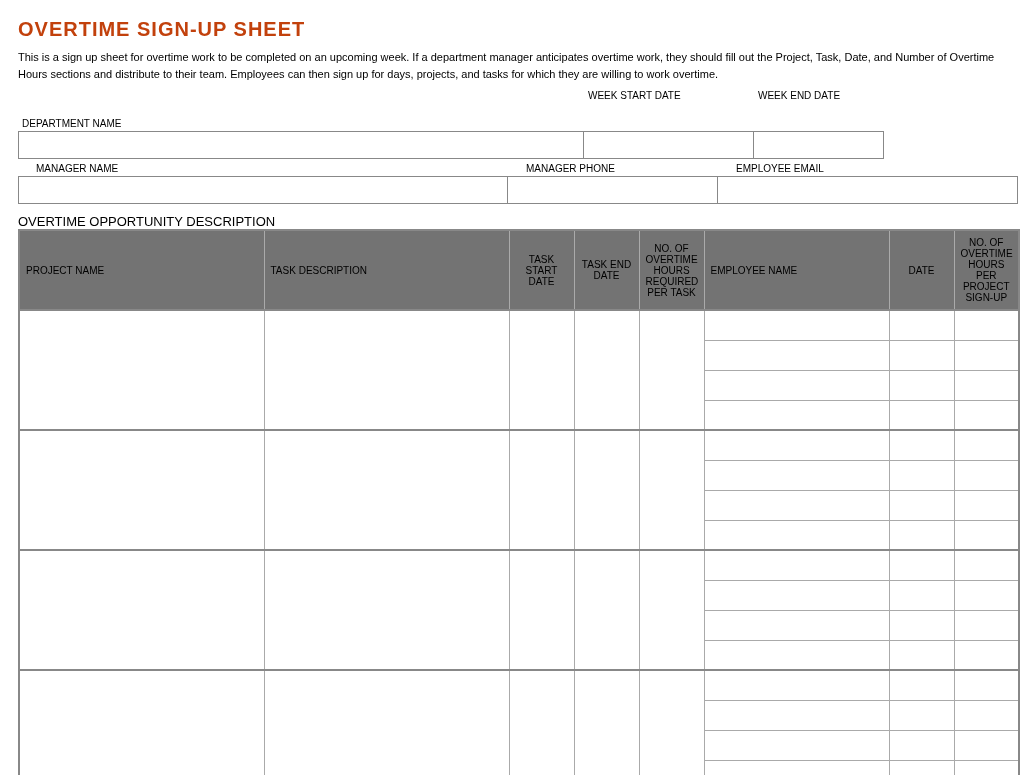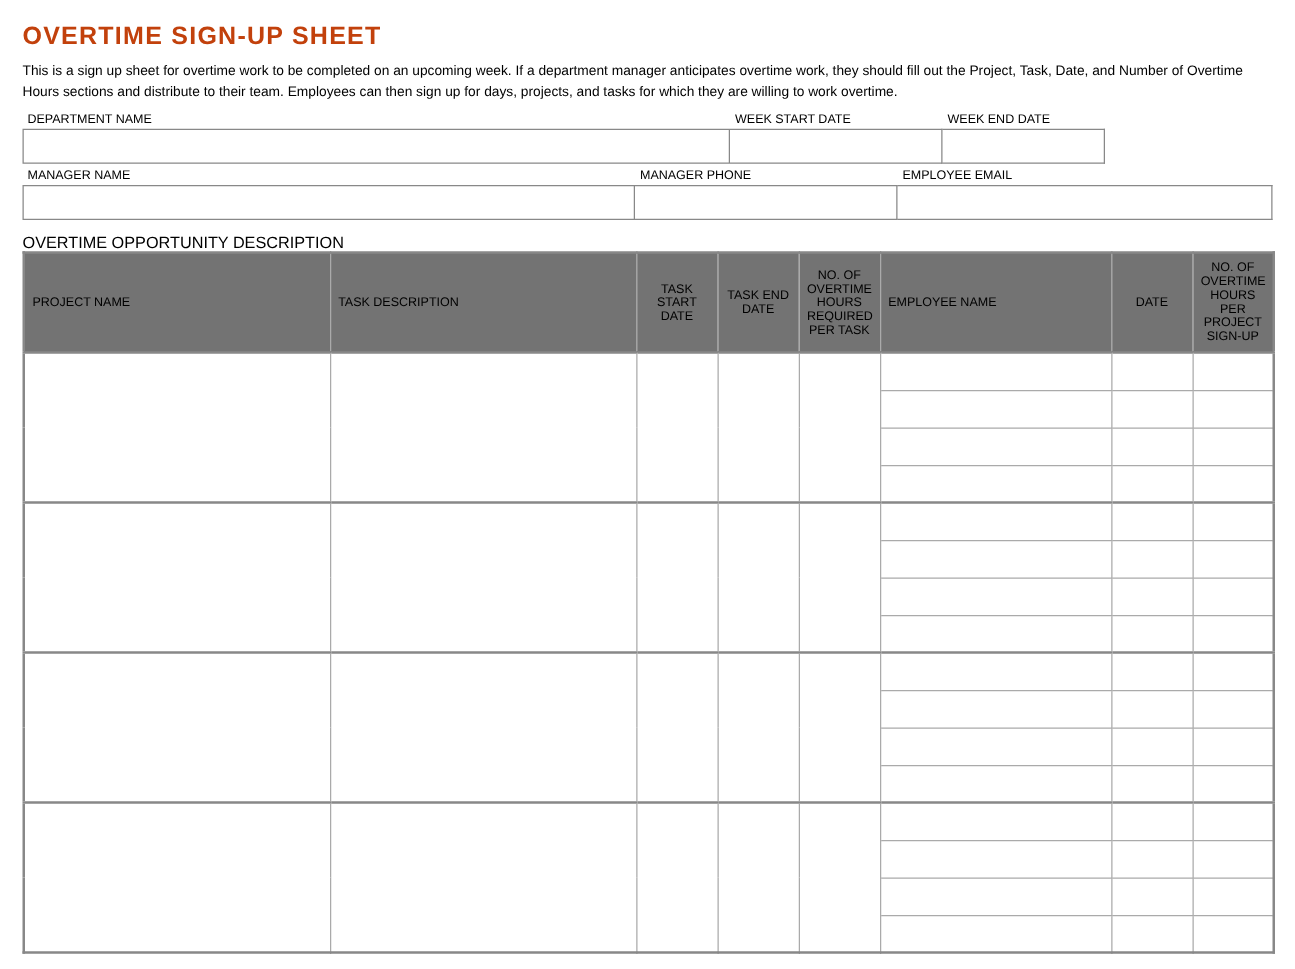--- a/index.html
+++ b/index.html
@@ -80,32 +80,32 @@
   col.date     { width: 65px; }
   col.hoursemp { width: 65px; }
 </style>
 </head>
 <body>
 
 <h1>OVERTIME SIGN-UP SHEET</h1>
 <div class="intro">This is a sign up sheet for overtime work to be completed on an upcoming week. If a department manager anticipates overtime work, they should fill out the Project, Task, Date, and Number of Overtime Hours sections and distribute to their team. Employees can then sign up for days, projects, and tasks for which they are willing to work overtime.</div>
 
 <div class="row1-labels" style="width:866px;">
-  <div class="field-label" style="width:566px;">DEPARTMENT NAME</div>
+  <div class="field-label" style="width:566px;margin-top:28px;">DEPARTMENT NAME</div>
   <div class="field-label" style="width:170px;">WEEK START DATE</div>
   <div class="field-label" style="width:130px;">WEEK END DATE</div>
 </div>
 
 <div class="row-inputs" style="width:866px;">
   <div class="field-box" style="width:566px;"></div>
   <div class="field-box" style="width:170px; border-left:none;"></div>
   <div class="field-box" style="width:130px; border-left:none;"></div>
 </div>
 
-<div class="row1-labels" style="width:1000px; margin-top:2px;">
+<div class="row1-labels" style="width:1000px; margin-top:2px;margin-left:14px;">
   <div class="field-label" style="width:490px;">MANAGER NAME</div>
   <div class="field-label" style="width:210px;">MANAGER PHONE</div>
   <div class="field-label" style="width:300px;">EMPLOYEE EMAIL</div>
 </div>
 
 <div class="row-inputs" style="width:1000px;">
   <div class="field-box" style="width:490px;"></div>
   <div class="field-box" style="width:210px; border-left:none;"></div>
   <div class="field-box" style="width:300px; border-left:none;"></div>
 </div>

